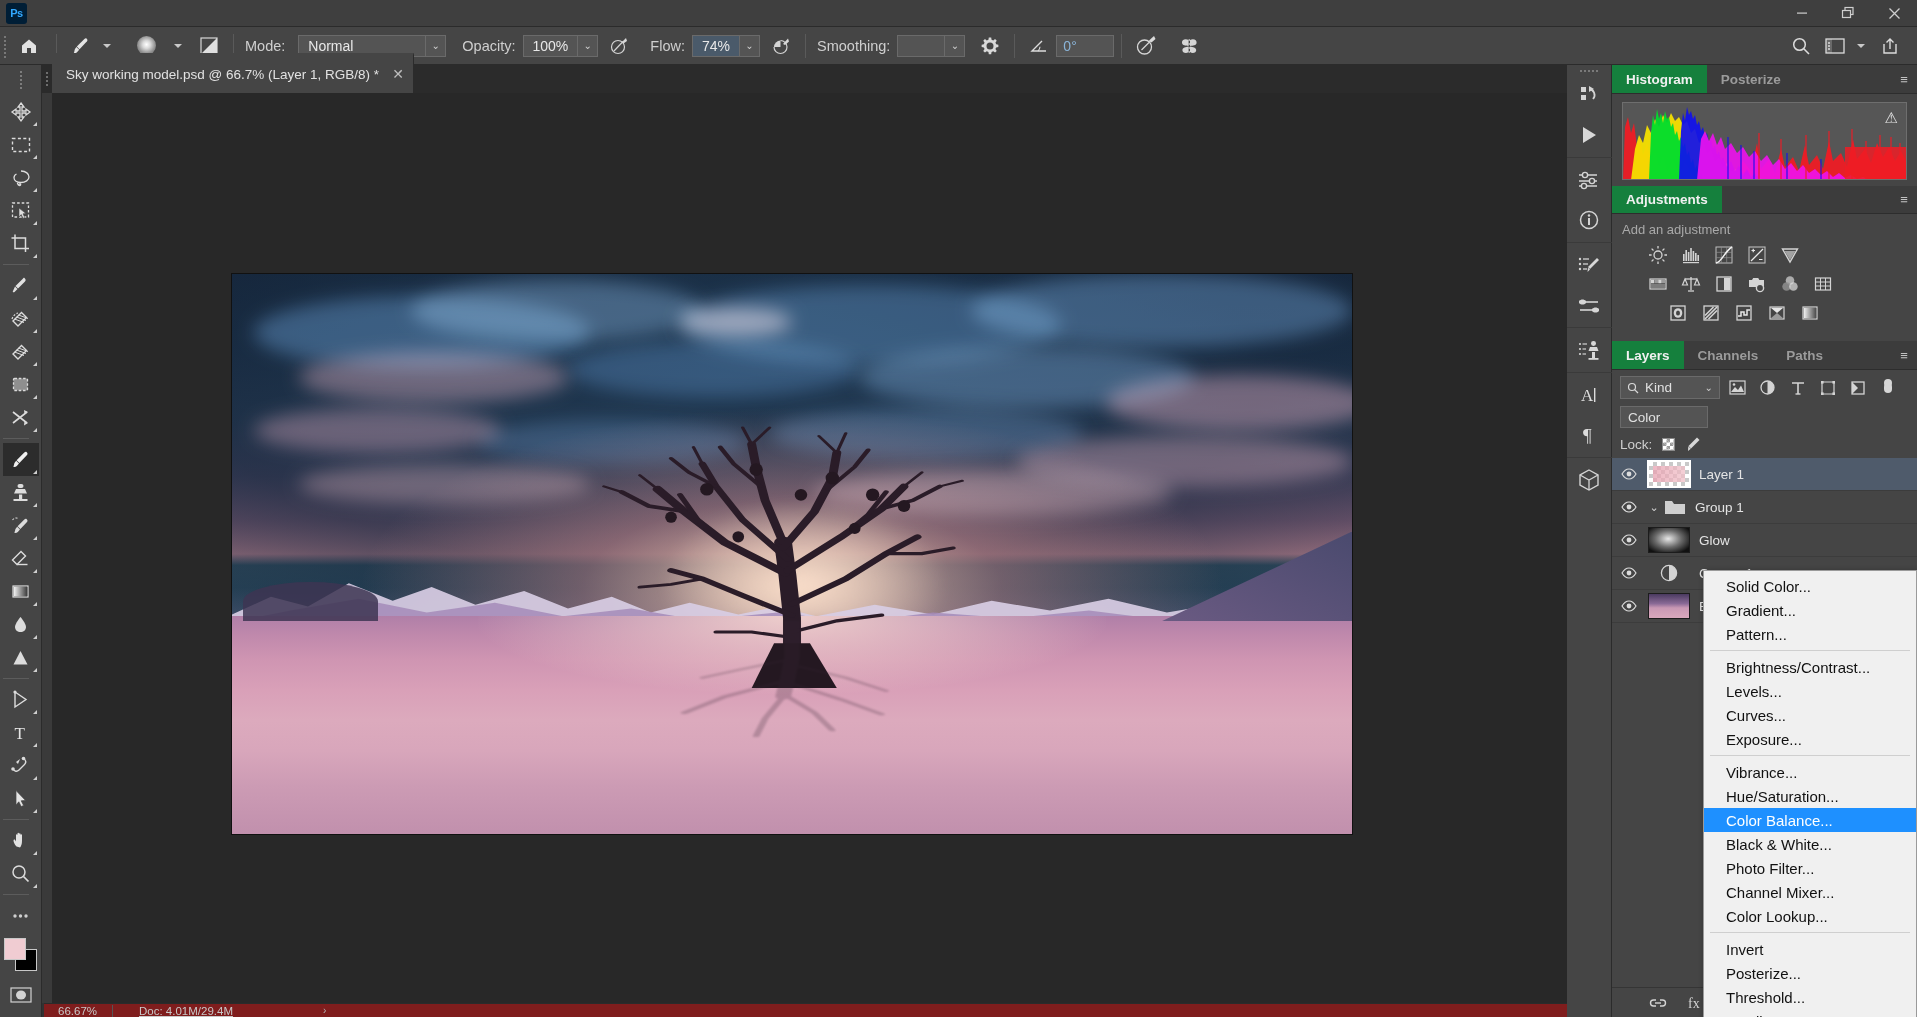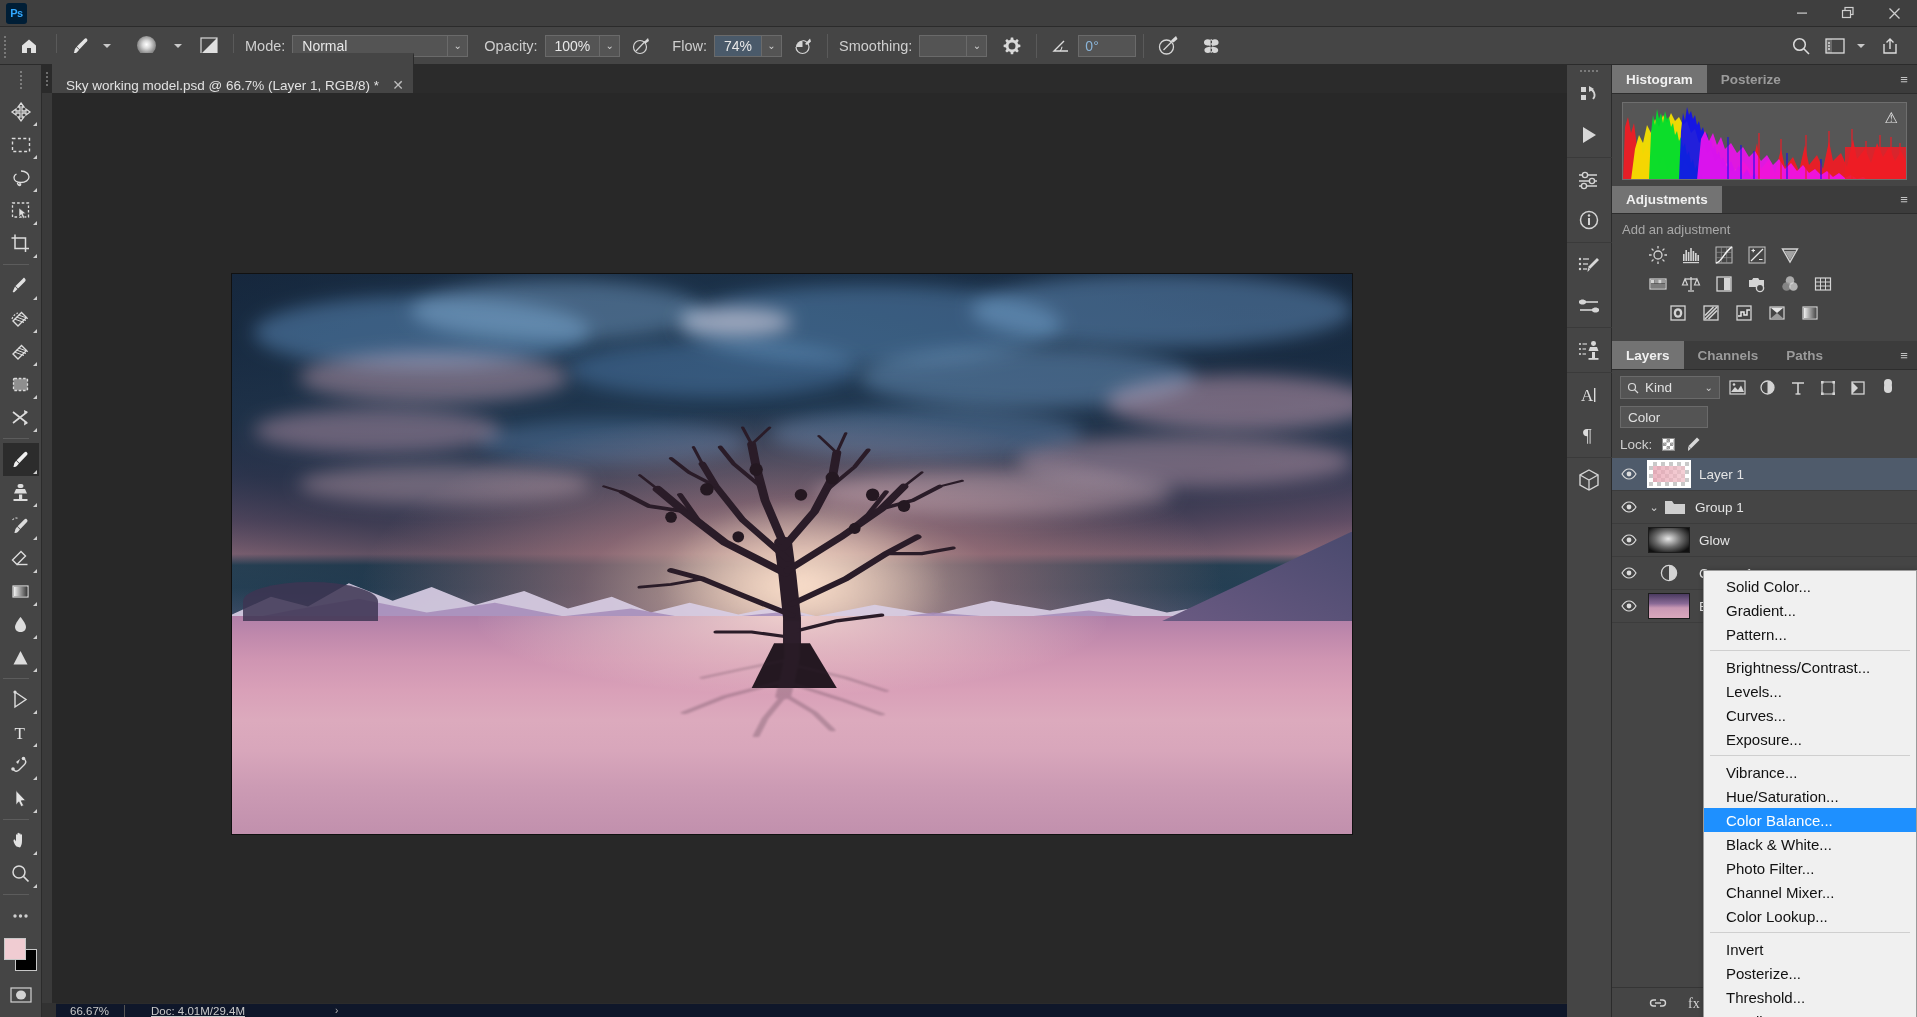--- a/index.html
+++ b/index.html
@@ -78,21 +78,21 @@
     display:flex; height:22px; border:1px solid #6a6a6a; background:#545454;
   }
   .combo .txt {
     padding:0 9px; display:flex; align-items:center; font-size:14px;
     color:#e8e8e8; min-width:30px;
   }
   .combo .arrow {
     width:20px; display:flex; align-items:center; justify-content:center;
     border-left:1px solid #6a6a6a; color:#d0d0d0; font-size:10px;
   }
-  .combo-wide { width:176px; }
+  .combo-wide { width:148px;margin-left:6px; }
   .combo-wide .txt { flex:1; }
   .opt-right { margin-left:auto; display:flex; align-items:center; padding-right:10px; }
 
   
   .toolbar {
     position:absolute; left:0; top:65px; width:42px; height:952px;
     background:#454545; display:flex; flex-direction:column; align-items:center;
     border-right:1px solid #2b2b2b; padding-top:2px;
   }
   .tool-grip { display:flex; flex-direction:column; gap:2px; padding:4px 0 6px; }
@@ -116,21 +116,21 @@
     position:absolute; left:11px; top:11px; width:22px; height:22px;
     background:#000; border:1px solid #c8c8c8;
   }
 
   
   .tabbar {
     position:absolute; left:42px; top:65px; width:1525px; height:28px;
     background:#2b2b2b; display:flex; align-items:flex-end;
   }
   .doctab {
-    height:40px; background:#454545; display:flex; align-items:flex-end;
+    height:40px; background:#454545; display:flex; align-items:center;
     padding:0 8px 0 14px; font-size:13.5px; color:#e2e2e2;
     border-right:1px solid #2b2b2b; border-top:2px solid #454545;
   }
   .doctab .close {
     margin-left:12px; font-size:14px; color:#bdbdbd; width:14px;
     text-align:center;
   }
   .tab-grip {
     width:10px; height:28px; display:flex; flex-direction:column;
     justify-content:center; align-items:center; gap:2px;
@@ -182,22 +182,22 @@
   .tree {
     position:absolute; left:30%; top:24%; width:40%; height:50%;
   }
   .refl {
     position:absolute; left:30%; top:62%; width:40%; height:26%;
     transform:scaleY(-1); opacity:.30; filter:blur(1.2px);
   }
 
   
   .statusbar {
-    position:absolute; left:56px; top:1003px; width:1525px; height:14px;
-    background:#0f172a; display:flex; align-items:center;
+    position:absolute; left:44px; top:1003px; width:1525px; height:14px;
+    background:#7f1d1d; display:flex; align-items:center;
     font-size:11.5px; color:#c8c8c8; border-top:1px solid #2b2b2b;
   }
   .st-zoom { width:68px; padding-left:14px; }
   .st-sep { width:1px; height:12px; background:#555; }
   .st-doc { padding-left:26px;text-decoration:underline; }
   .st-arrow { margin-left:90px; color:#b4b4b4; font-size:10px; }
 
   
   .dockrail {
     position:absolute; left:1567px; top:65px; width:45px; height:952px;
@@ -218,21 +218,21 @@
     background:#3c3c3c; display:flex; flex-direction:column;
   }
   .panel-tabs {
     display:flex; background:#3c3c3c; height:29px; align-items:stretch;
     border-bottom:1px solid #2d2d2d;
   }
   .ptab {
     padding:0 14px; display:flex; align-items:center; font-size:13.5px;
     font-weight:bold; color:#9b9b9b; background:#3c3c3c;
   }
-  .ptab.active { color:#f0f0f0; background:#737373; }
+  .ptab.active { color:#f0f0f0; background:#15803d; }
   .pmenu {
     margin-left:auto; width:26px; display:flex; align-items:center;
     justify-content:center; color:#c2c2c2; font-size:13px;
   }
   .panel-body { background:#454545; }
 
   
   .histo-wrap { padding:8px 10px 6px; background:#454545; }
   .histo {
     position:relative; height:78px; background:#545454;

